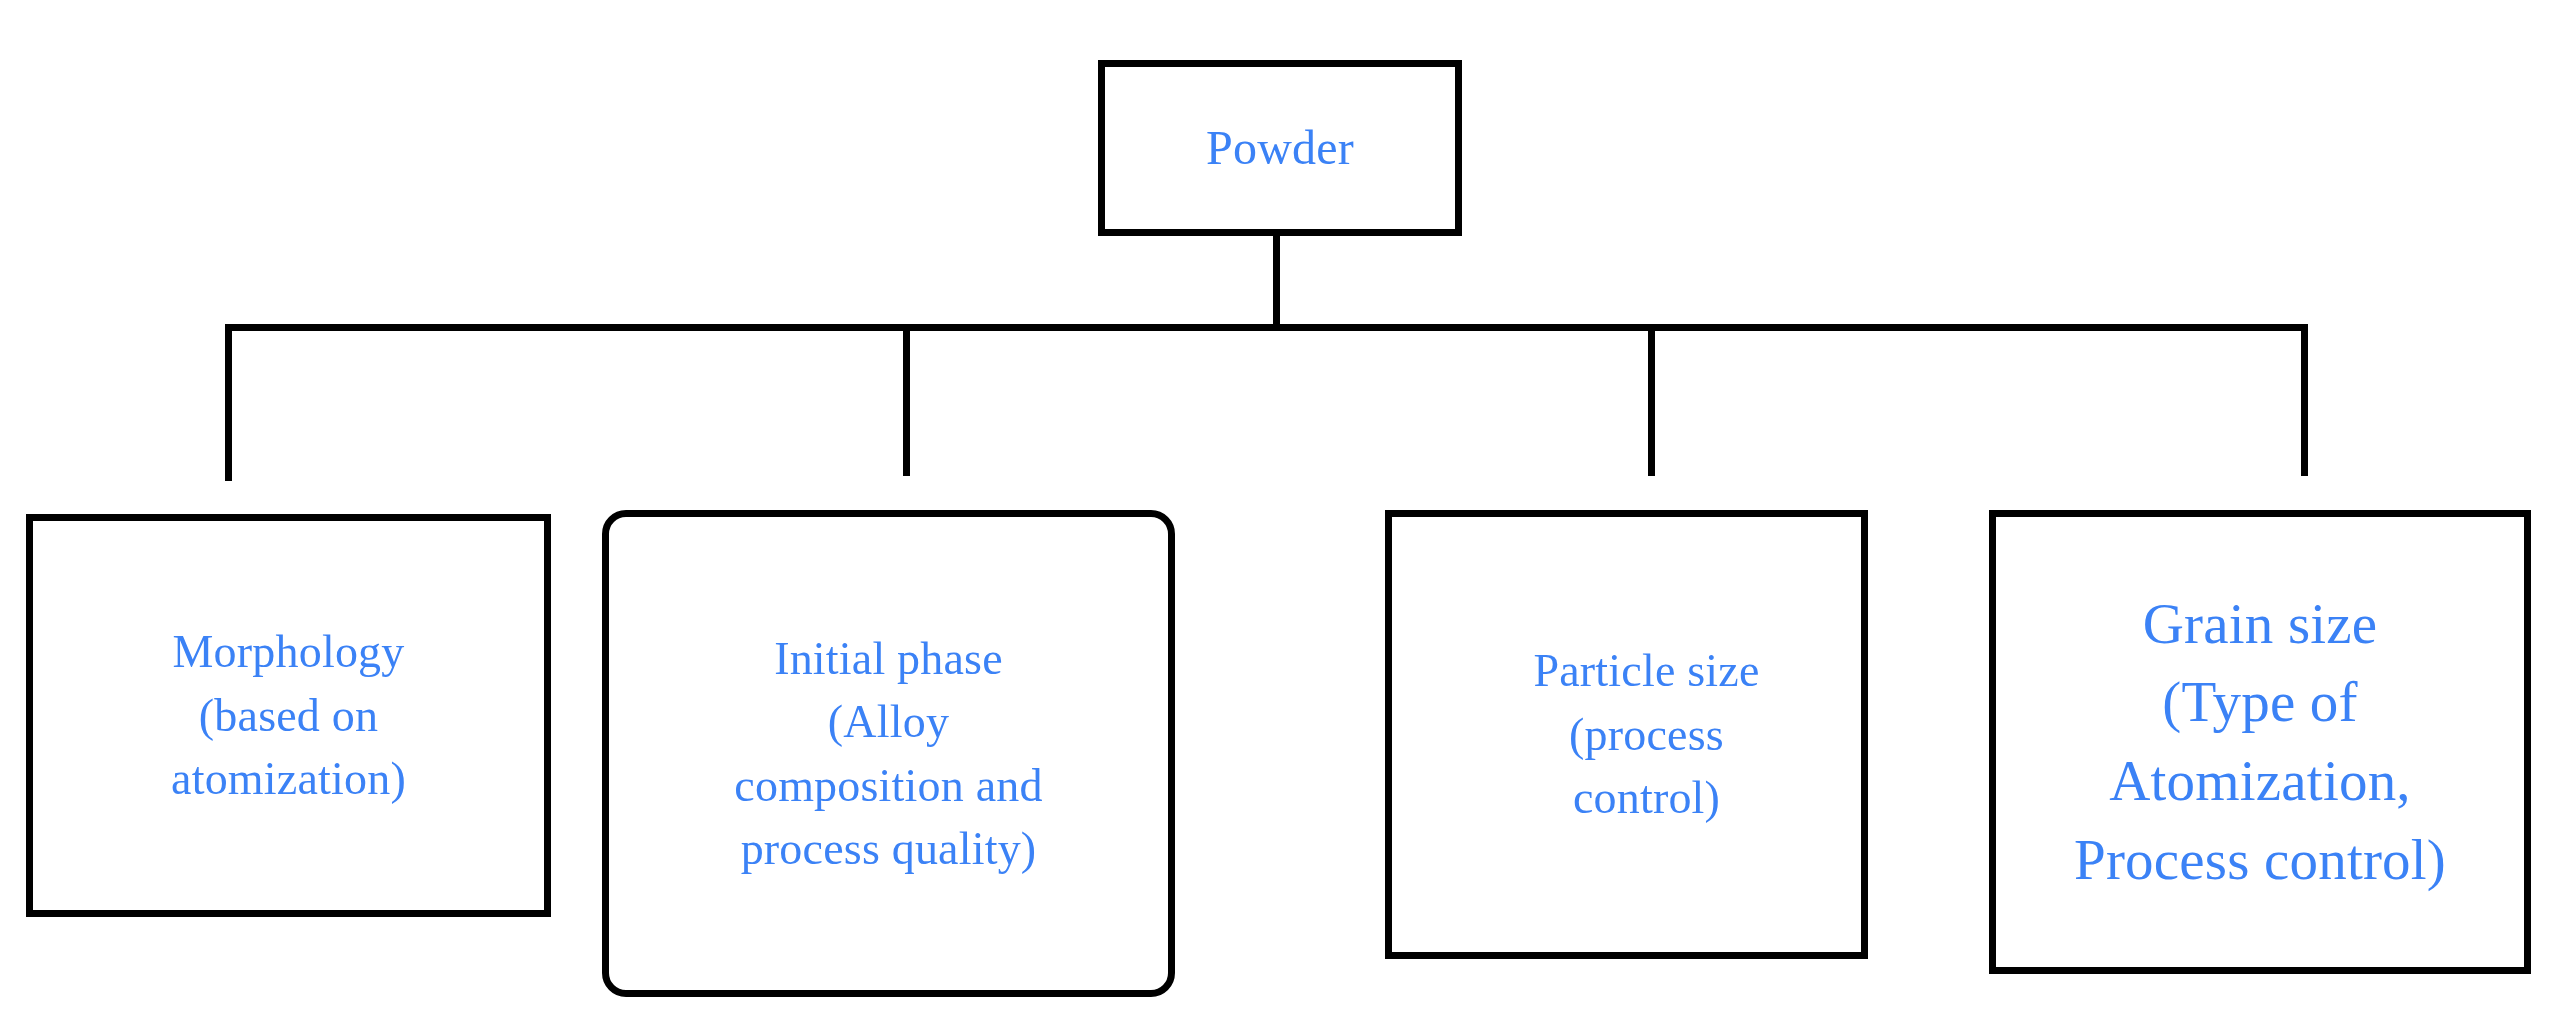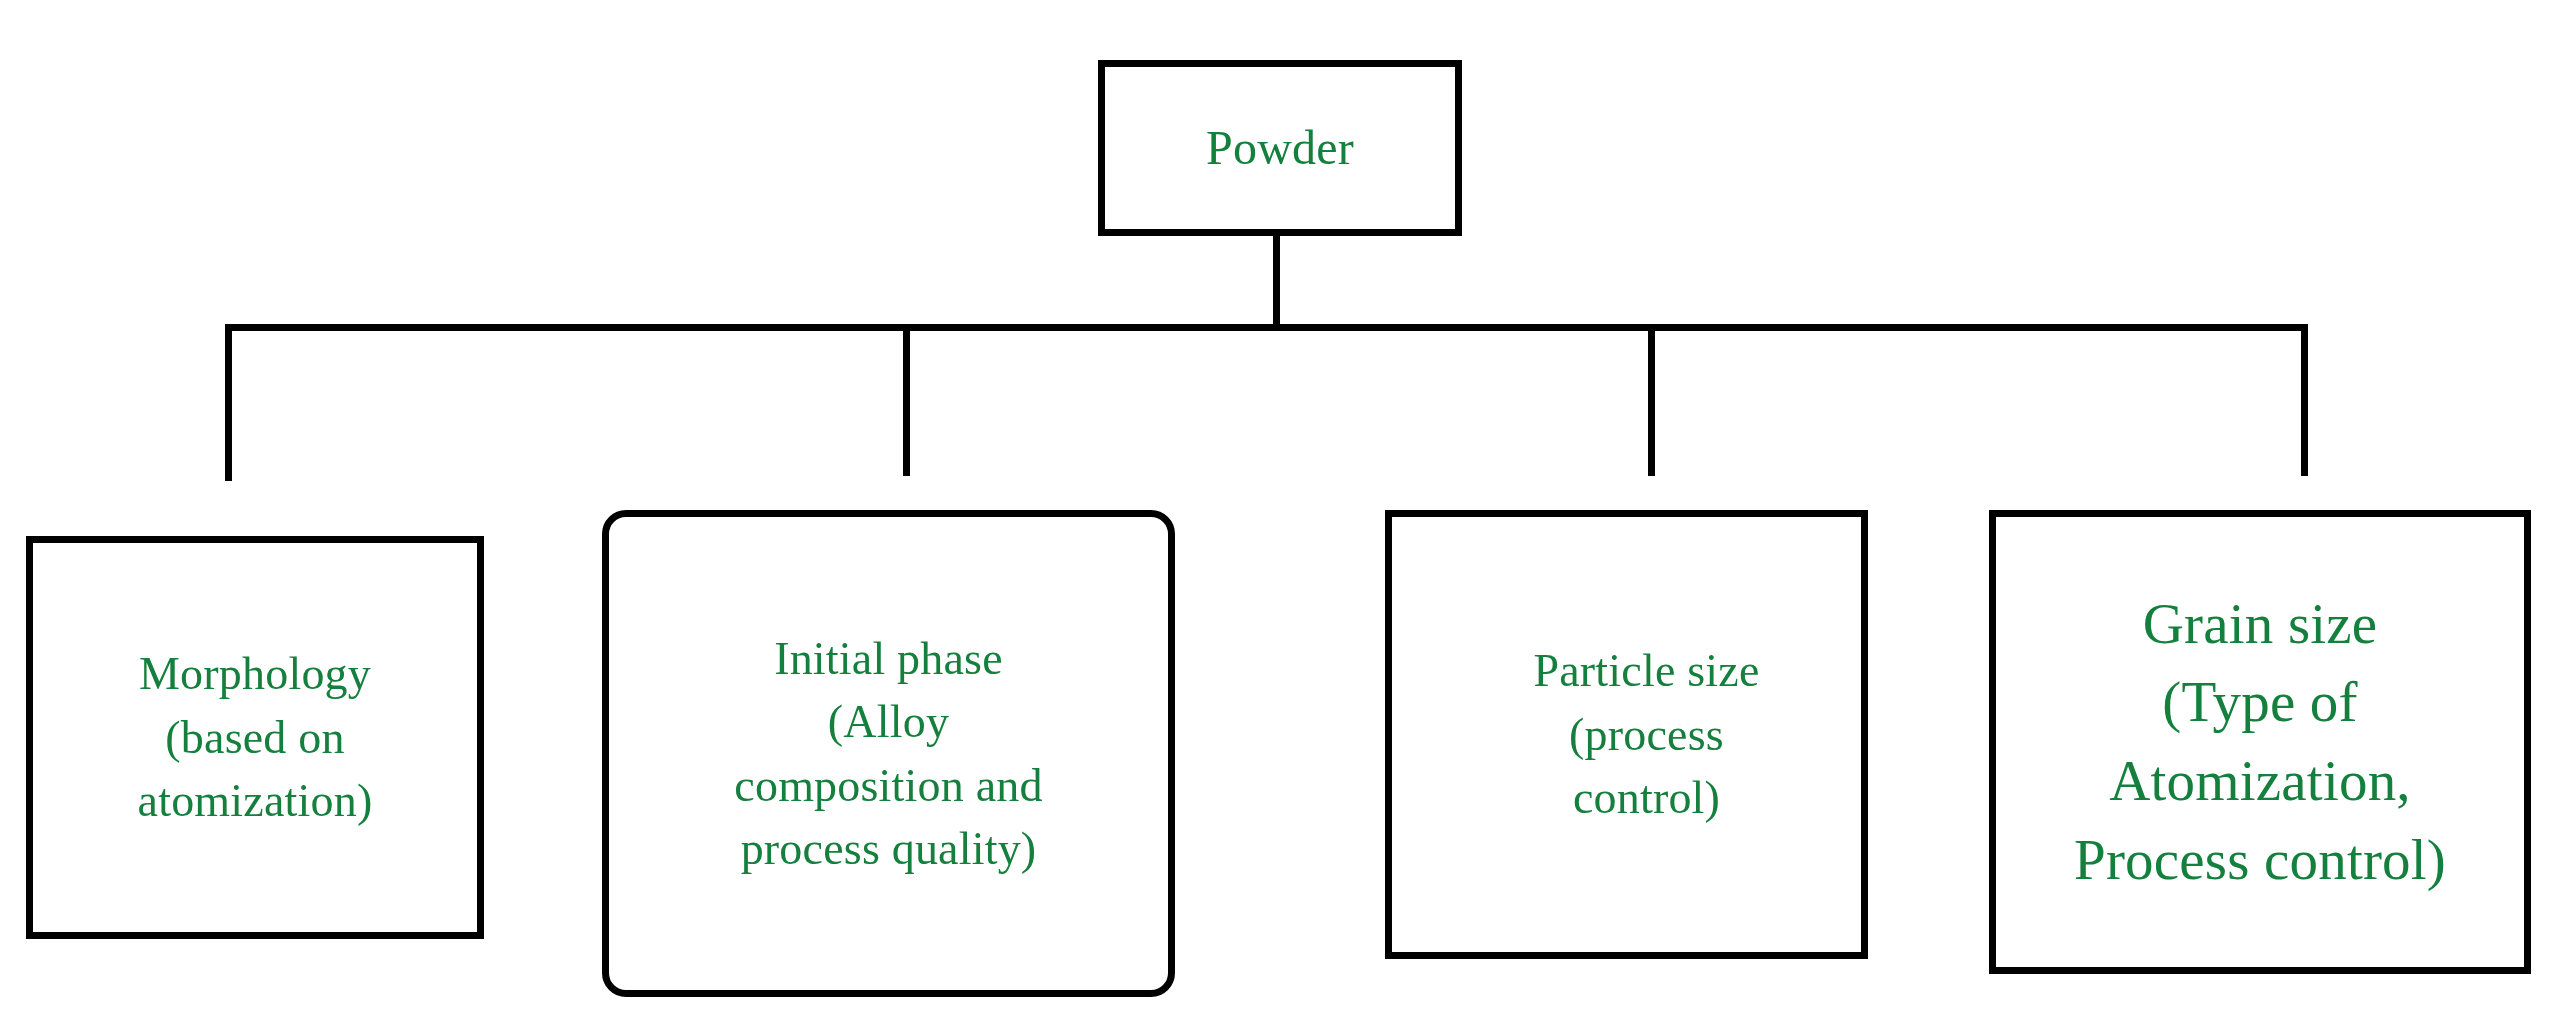--- a/index.html
+++ b/index.html
@@ -20,43 +20,43 @@
   
   .node {
     position: absolute;
     box-sizing: border-box;
     border: 7.1px solid #000000;
     background: #ffffff;
     display: flex;
     align-items: center;
     justify-content: center;
     text-align: center;
-    color: #15803d;
+    color: #3b82f6;
     line-height: 1.38;
     letter-spacing: 0.2px;
   }
   .node .label {
     display: block;
     width: 100%;
     padding: 0 8px;
     box-sizing: border-box;
     white-space: pre-line;
   }
 
   #node-root {
     left: 1098px;
     top: 60px;
     width: 364px;
     height: 176px;
     font-size: 48px;
   }
   #node-morphology {
     left: 26px;
-    top: 536px;
-    width: 458px;
+    top: 514px;
+    width: 525px;
     height: 403px;
     font-size: 46px;
   }
   #node-initial-phase {
     left: 602px;
     top: 510px;
     width: 573px;
     height: 487px;
     font-size: 46px;
     border-radius: 24px;

